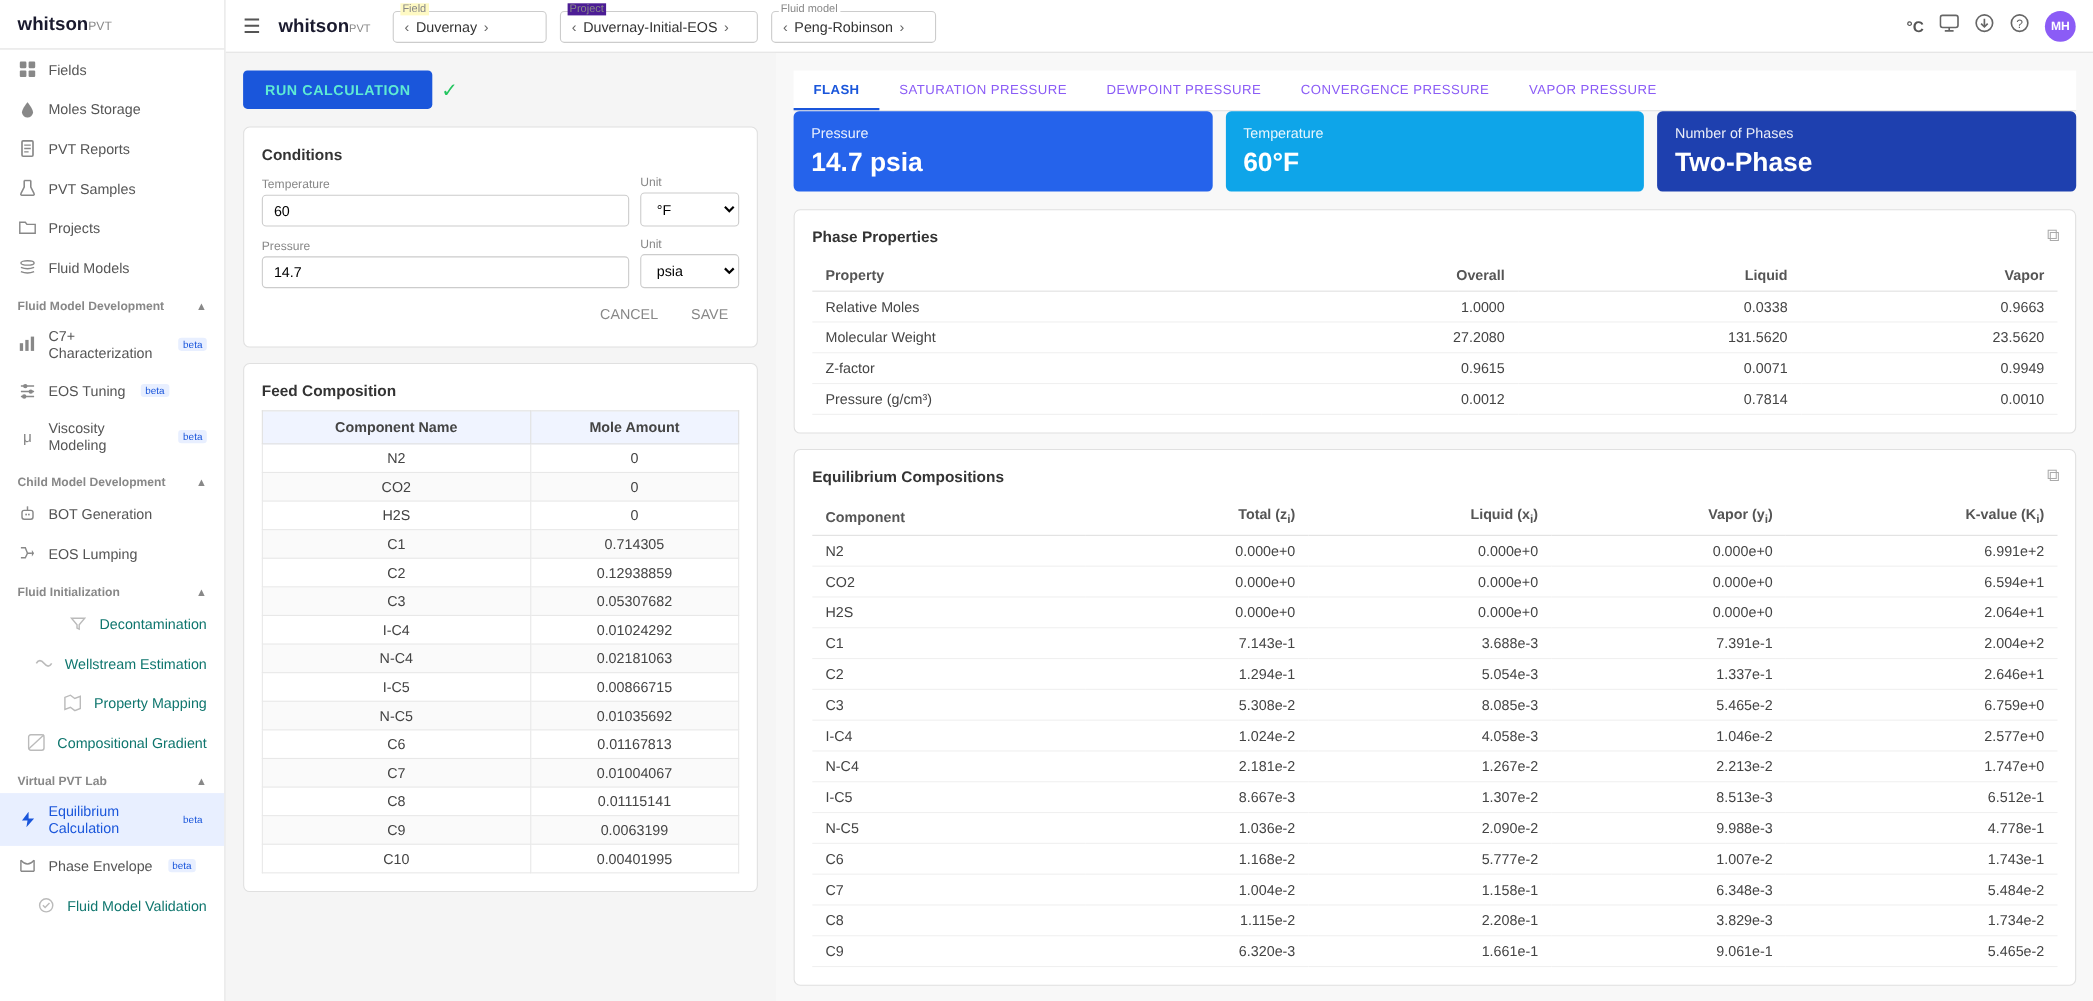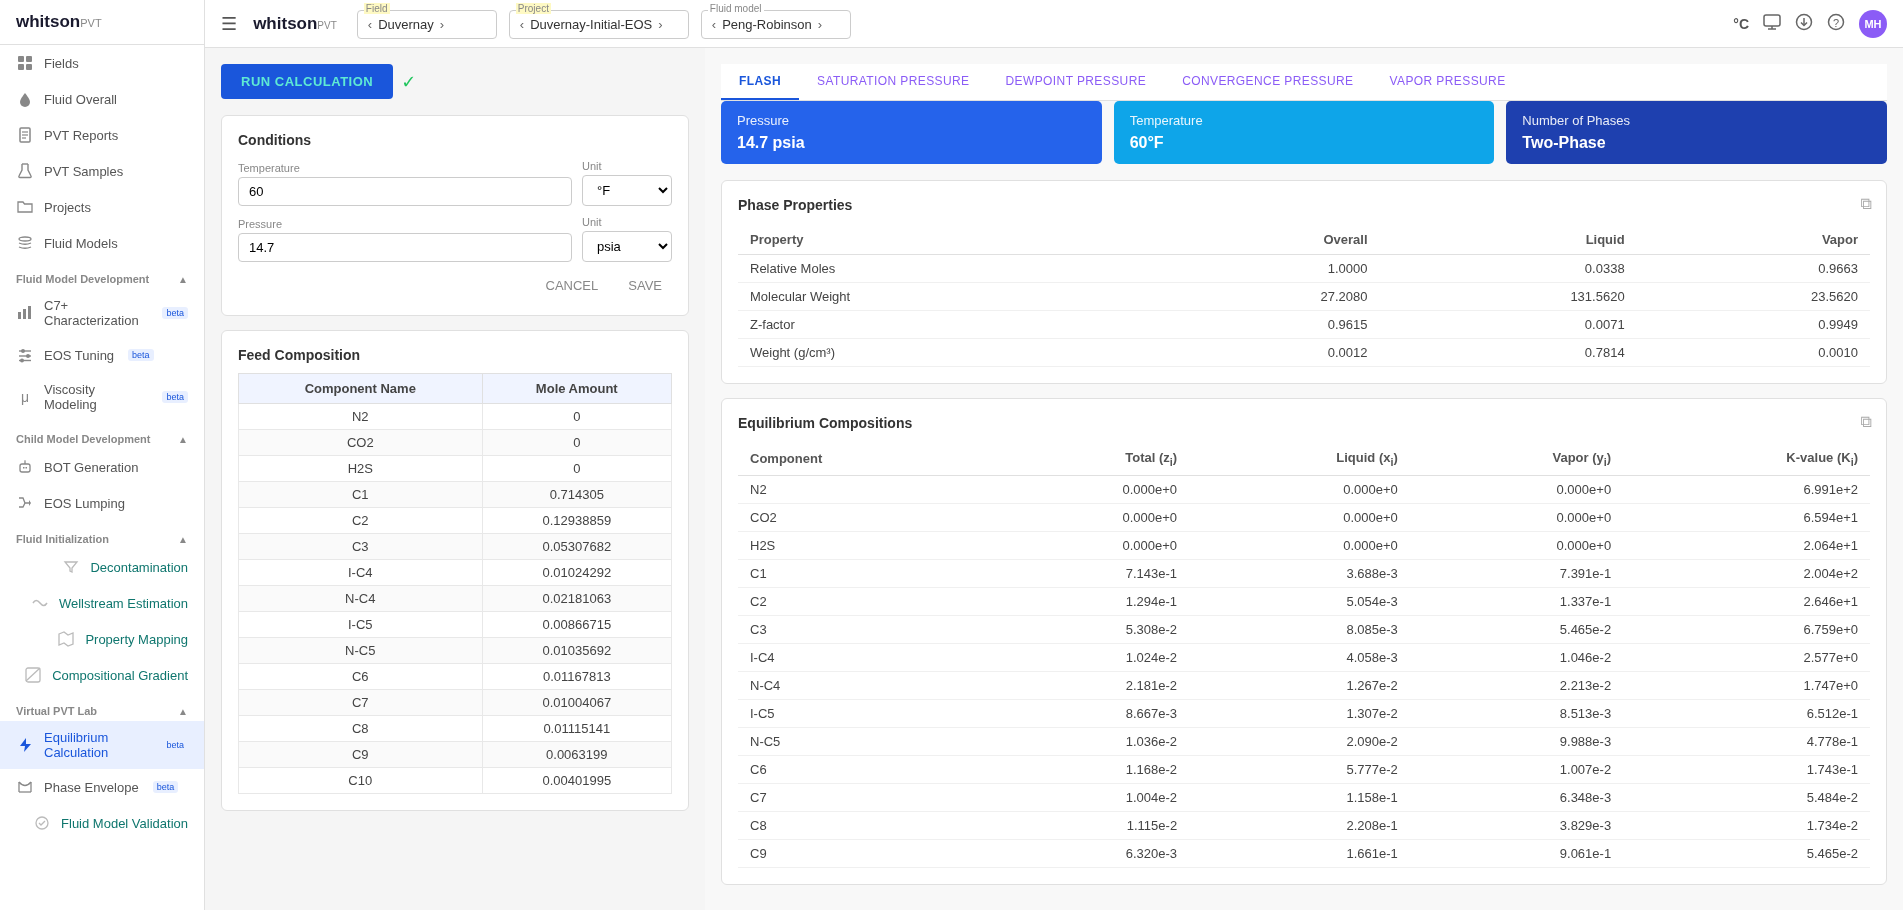--- a/index.html
+++ b/index.html
@@ -64,21 +64,21 @@
     .tab { padding: 10px 18px; cursor: pointer; font-size: 12px; font-weight: 500; color: #8b5cf6; letter-spacing: 0.4px; border-bottom: 2px solid transparent; }
     .tab.active { color: #1a56db; border-bottom: 2px solid #1a56db; font-weight: 600; }
 
     
     .metrics-row { display: flex; gap: 12px; margin-bottom: 16px; }
     .metric-card { flex: 1; border-radius: 5px; padding: 12px 16px; color: #fff; }
     .metric-card.blue { background: #2563eb; }
     .metric-card.teal { background: #0ea5e9; }
     .metric-card.dark-blue { background: #1e40af; }
     .metric-label { font-size: 13px; font-weight: 500; margin-bottom: 6px; opacity: 0.9; }
-    .metric-value { font-size: 16px; font-weight: 700; }
+    .metric-value { font-size: 24px; font-weight: 700; }
 
     
     .section-card { background: #fff; border: 1px solid #e0e0e0; border-radius: 6px; padding: 16px; margin-bottom: 14px; position: relative; }
     .section-title { font-size: 14px; font-weight: 600; color: #333; margin-bottom: 12px; }
     .copy-icon { position: absolute; top: 14px; right: 14px; cursor: pointer; color: #aaa; font-size: 16px; }
     .data-table { width: 100%; border-collapse: collapse; font-size: 13px; }
     .data-table th { color: #555; font-weight: 600; padding: 7px 12px; border-bottom: 1px solid #e0e0e0; text-align: left; }
     .data-table td { padding: 6px 12px; border-bottom: 1px solid #f0f0f0; color: #444; }
     .data-table th:not(:first-child), .data-table td:not(:first-child) { text-align: right; }
   </style>
@@ -100,21 +100,21 @@
         </svg>
     </span>
     <span>Fields</span>
   </div>
   <div class="sidebar-item">
     <span class="icon">
       <svg width="16" height="16" viewBox="0 0 16 16">
           <path d="M8 2 C8 2 3 8 3 11 a5 5 0 0 0 10 0 C13 8 8 2 8 2Z" fill="#888"></path>
         </svg>
     </span>
-    <span>Fluid Overall</span>
+    <span>Moles Storage</span>
   </div>
   <div class="sidebar-item">
     <span class="icon">
       <svg width="16" height="16" viewBox="0 0 16 16">
           <rect x="3" y="1" width="10" height="14" rx="1" stroke="#888" stroke-width="1.5" fill="none"></rect>
           <line x1="5" y1="5" x2="11" y2="5" stroke="#888" stroke-width="1.2"></line>
           <line x1="5" y1="8" x2="11" y2="8" stroke="#888" stroke-width="1.2"></line>
           <line x1="5" y1="11" x2="9" y2="11" stroke="#888" stroke-width="1.2"></line>
         </svg>
     </span>
@@ -293,21 +293,21 @@
     <div class="topbar-field" style="position:relative; margin-top:2px;">
       <label style="font-size:10px; color:#888; position:absolute; top:-8px; left:6px; background:#fef9c3; padding:0 2px;">Field</label>
       <div class="topbar-field-inner" style="display:flex; align-items:center; gap:6px; padding:4px 2px;">
         <span class="topbar-field-arrows" style="cursor:pointer; color:#666;">‹</span>
         <span style="font-size:13px; color:#333;">Duvernay</span>
         <span class="topbar-field-arrows" style="cursor:pointer; color:#666;">›</span>
       </div>
     </div>
 
     <div class="topbar-field" style="position:relative; margin-top:2px; min-width:180px;">
-      <label style="font-size:10px; color:#888; position:absolute; top:-8px; left:6px; background:#fef9c3; padding:0 2px;">Project</label>
+      <label style="font-size:10px; color:#888; position:absolute; top:-8px; left:6px; background:#4c1d95; padding:0 2px;">Project</label>
       <div class="topbar-field-inner" style="display:flex; align-items:center; gap:6px; padding:4px 2px;">
         <span style="cursor:pointer; color:#666;">‹</span>
         <span style="font-size:13px; color:#333;">Duvernay-Initial-EOS</span>
         <span style="cursor:pointer; color:#666;">›</span>
       </div>
     </div>
 
     <div class="topbar-field" style="position:relative; margin-top:2px; min-width:150px;">
       <label style="font-size:10px; color:#888; position:absolute; top:-8px; left:6px; background:#fff; padding:0 2px;">Fluid model</label>
       <div class="topbar-field-inner" style="display:flex; align-items:center; gap:6px; padding:4px 2px;">
@@ -511,21 +511,21 @@
                 <td>131.5620</td>
                 <td>23.5620</td>
               </tr>
               <tr>
                 <td>Z-factor</td>
                 <td>0.9615</td>
                 <td>0.0071</td>
                 <td>0.9949</td>
               </tr>
               <tr>
-                <td>Weight (g/cm³)</td>
+                <td>Pressure (g/cm³)</td>
                 <td>0.0012</td>
                 <td>0.7814</td>
                 <td>0.0010</td>
               </tr>
             </tbody>
         </table>
       </div>
 
       <div class="section-card">
         <div class="section-title">Equilibrium Compositions</div>

